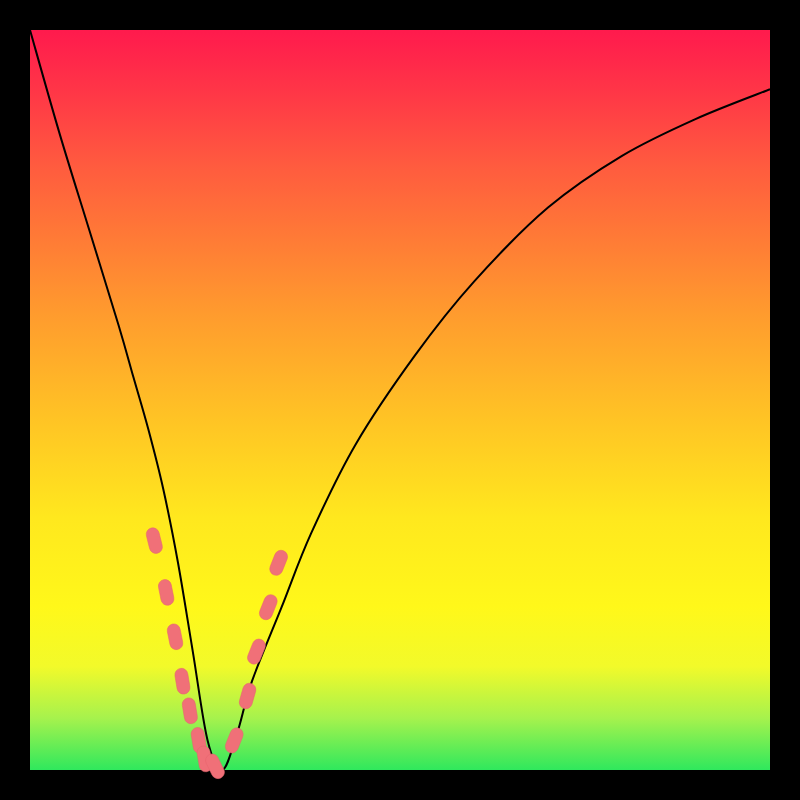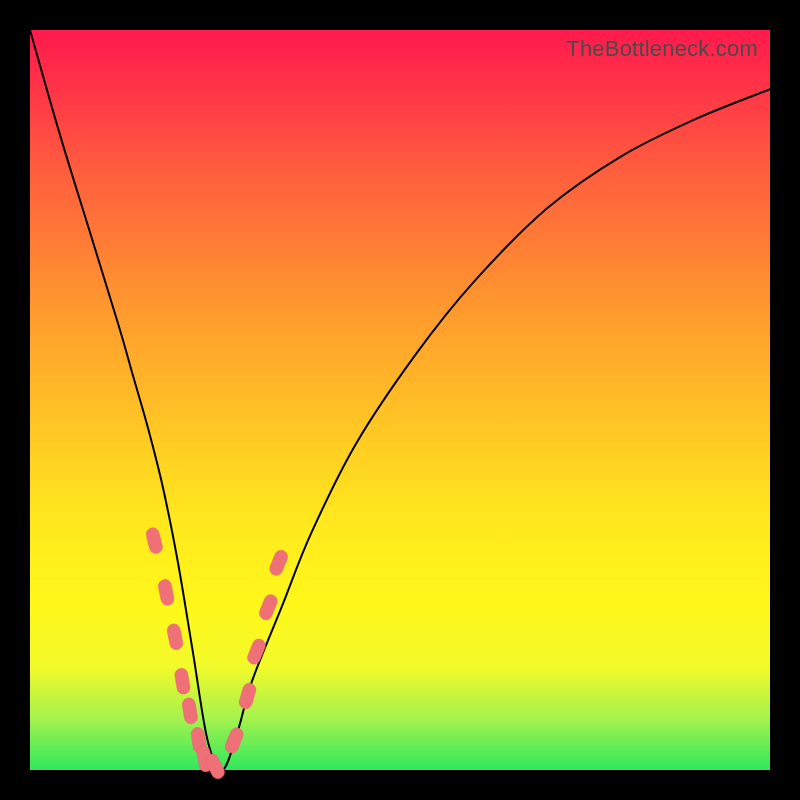--- a/index.html
+++ b/index.html
@@ -56,21 +56,20 @@
   .marker {
     fill: #f07078;
     stroke: #e5656e;
     stroke-width: 0.5;
   }
 </style>
 </head>
 <body>
 
 <div class="frame">
-  <div class="watermark">TheBottleneck.com</div>
 
   <svg class="curve" viewBox="0 0 740 740">
     <path id="curvePath" class="curve-path" d="M 0 0 C 4.933333333333334 17.26666666666667, 19.733333333333334 70.30000000000001, 29.6 103.60000000000002 C 39.46666666666667 136.90000000000003, 49.333333333333336 167.7333333333334, 59.2 199.80000000000007 C 69.06666666666666 231.86666666666673, 81.39999999999999 271.33333333333337, 88.8 296 C 96.2 320.66666666666663, 98.66666666666667 330.5333333333333, 103.60000000000001 347.79999999999995 C 108.53333333333335 365.0666666666666, 113.46666666666667 381.09999999999997, 118.4 399.59999999999997 C 123.33333333333334 418.09999999999997, 128.26666666666665 436.6, 133.2 458.8 C 138.13333333333333 481, 143.06666666666666 505.66666666666663, 148 532.8 C 152.93333333333334 559.9333333333333, 157.86666666666667 592, 162.8 621.6 C 167.73333333333335 651.2, 172.66666666666666 690.6666666666666, 177.6 710.4 C 182.53333333333333 730.1333333333333, 187.46666666666667 741.2333333333333, 192.4 740 C 197.33333333333334 738.7666666666667, 202.26666666666668 717.8, 207.20000000000002 703 C 212.13333333333335 688.2, 214.6 672.1666666666667, 222 651.2 C 229.4 630.2333333333333, 241.73333333333335 601.8666666666667, 251.60000000000002 577.2 C 261.4666666666667 552.5333333333334, 268.8666666666667 530.3333333333334, 281.2 503.2 C 293.5333333333333 476.06666666666666, 308.33333333333337 444, 325.6 414.4 C 342.8666666666667 384.79999999999995, 365.06666666666666 352.7333333333333, 384.8 325.59999999999997 C 404.53333333333336 298.46666666666664, 421.8 276.26666666666665, 444 251.59999999999997 C 466.2 226.9333333333333, 493.3333333333333 198.56666666666666, 518 177.60000000000002 C 542.6666666666666 156.63333333333338, 567.3333333333334 140.60000000000008, 592 125.80000000000007 C 616.6666666666666 111.00000000000006, 641.3333333333334 99.89999999999998, 666 88.79999999999995 C 690.6666666666666 77.69999999999993, 727.6666666666666 64.13333333333327, 740 59.19999999999993"></path>
     <g id="markers">
         <rect x="111.32000000000001" y="504.1" width="26" height="13" rx="6.5" ry="6.5" class="marker" transform="rotate(75.96375653207356 124.32000000000001 510.6)"></rect>
         <rect x="123.16" y="555.9" width="26" height="13" rx="6.5" ry="6.5" class="marker" transform="rotate(78.69006752597979 136.16 562.4)"></rect>
         <rect x="132.04" y="600.3" width="26" height="13" rx="6.5" ry="6.5" class="marker" transform="rotate(78.69006752597979 145.04 606.8)"></rect>
         <rect x="139.44000000000003" y="644.7" width="26" height="13" rx="6.5" ry="6.5" class="marker" transform="rotate(80.53767779197439 152.44000000000003 651.2)"></rect>
         <rect x="146.84000000000003" y="674.3" width="26" height="13" rx="6.5" ry="6.5" class="marker" transform="rotate(80.53767779197439 159.84000000000003 680.8)"></rect>
         <rect x="155.72" y="703.9" width="26" height="13" rx="6.5" ry="6.5" class="marker" transform="rotate(80.53767779197439 168.72 710.4)"></rect>

